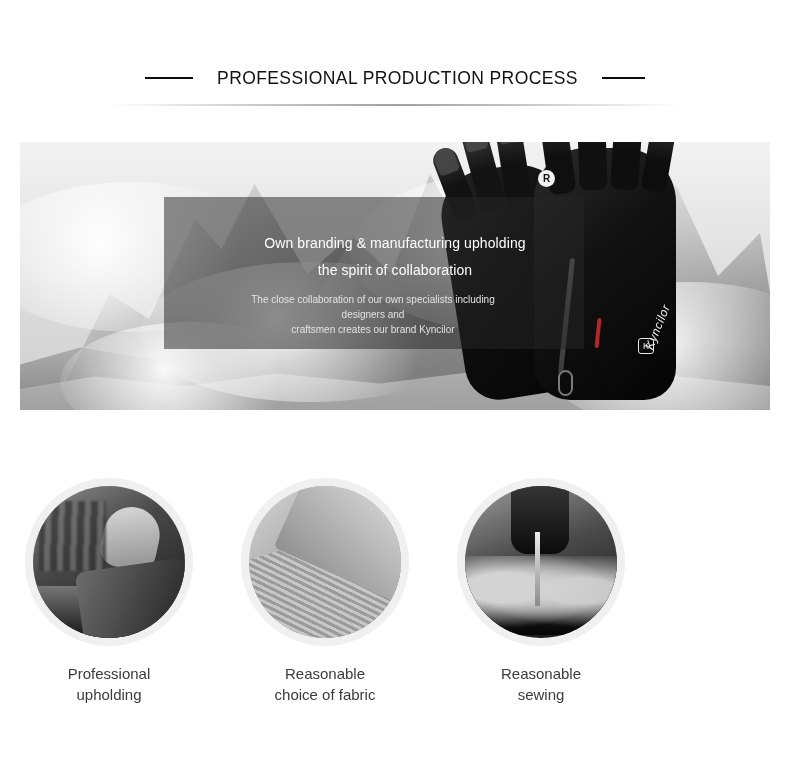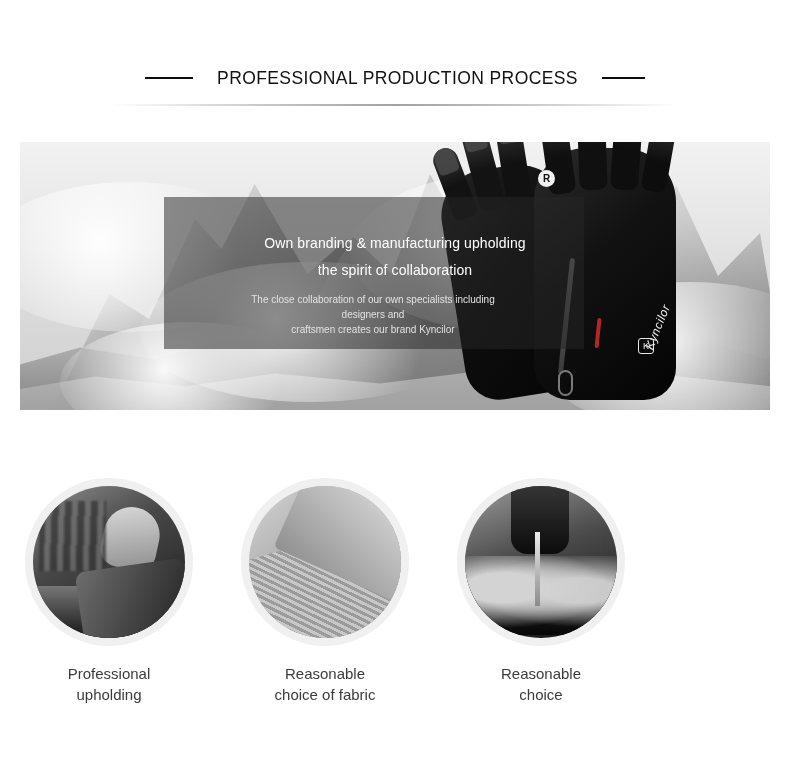--- a/index.html
+++ b/index.html
@@ -344,19 +344,19 @@
     </div>
 
     <div class="feature">
       <div class="circle-ring">
         <div class="circle-photo ph3">
           <span class="hands"></span>
         </div>
       </div>
       <div class="caption">
         <div>Reasonable</div>
-        <div>choice</div>
+        <div>sewing</div>
       </div>
     </div>
 
 
   </div>
 </div>
 
 </body></html>

